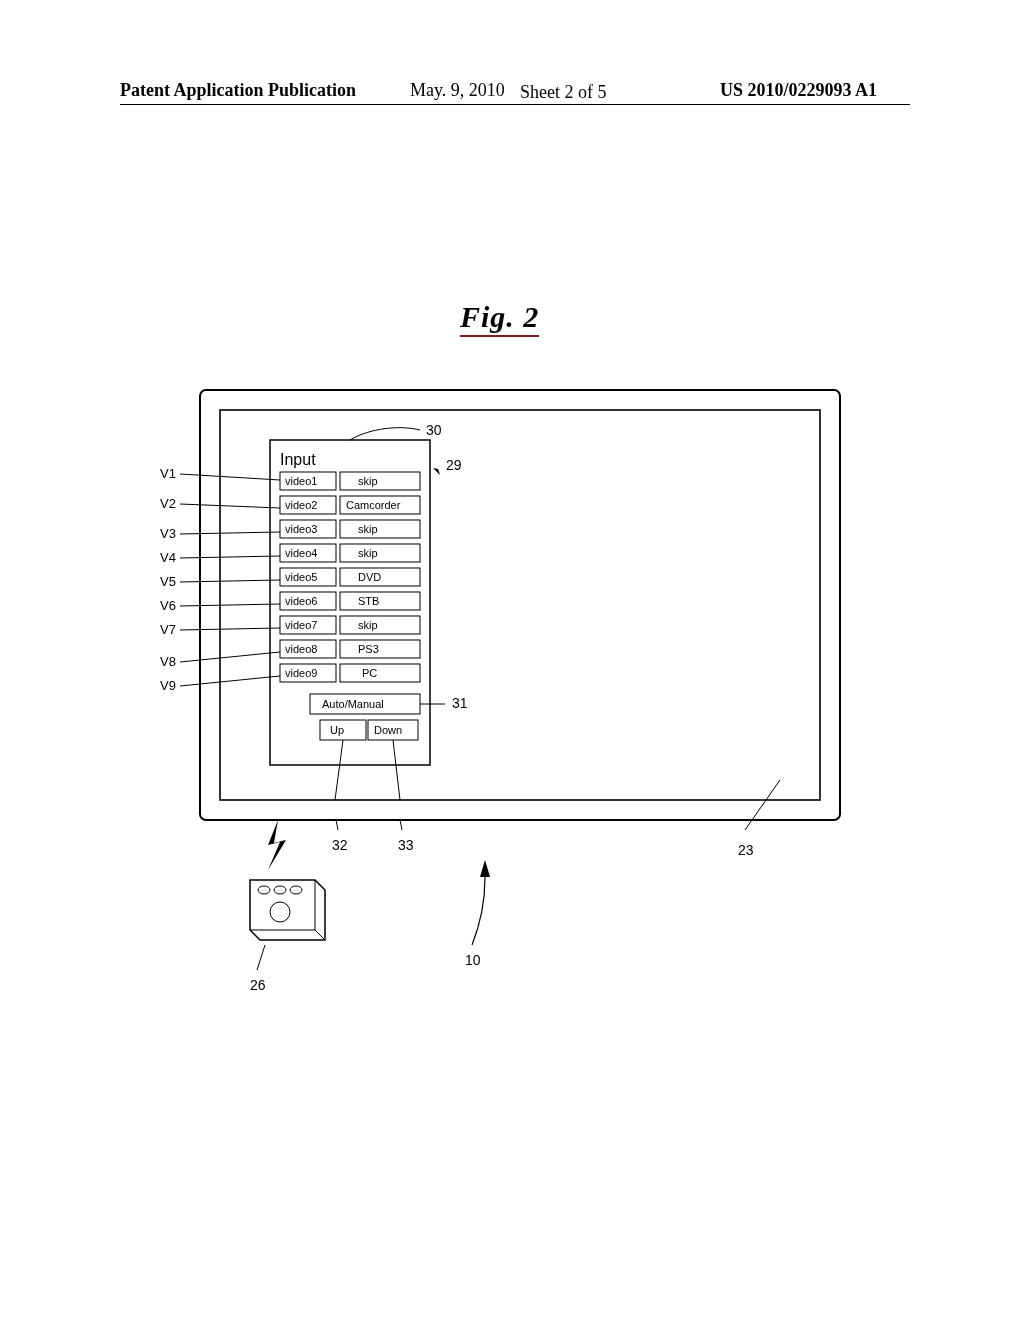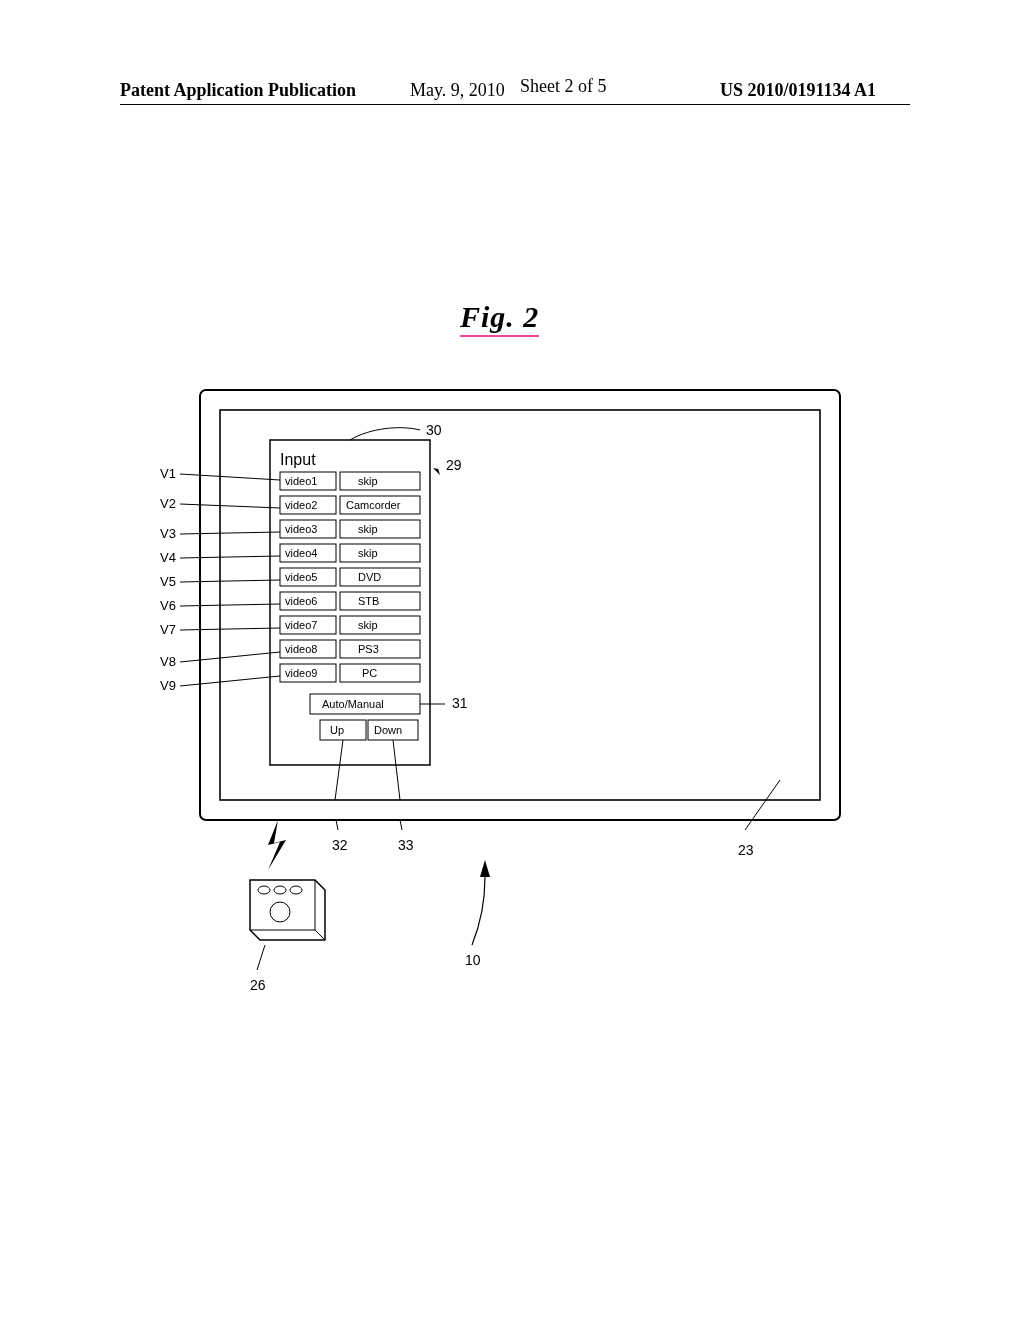--- a/index.html
+++ b/index.html
@@ -19,21 +19,21 @@
     height: 948px;
   }
   .header-text {
     position: absolute;
     font-family: "Times New Roman", serif;
     font-size: 18px;
     color: #000;
   }
   .pub-label  { top: 80px; left: 120px; font-weight: bold; }
   .pub-date   { top: 80px; left: 410px; }
-  .sheet-info { top: 76px; left: 520px; font-family: Liberation Serif, serif; }
+  .sheet-info { top: 82px; left: 520px; font-family: Liberation Serif, serif; }
   .pub-number { top: 80px; left: 720px; font-weight: bold; }
 
   .header-rule {
     position: absolute;
     top: 104px;
     left: 120px;
     width: 790px;
     height: 1px;
     background: #000;
   }
@@ -42,21 +42,21 @@
     position: absolute;
     top: 300px;
     left: 460px;
     font-family: cursive, "Comic Sans MS", "Times New Roman", serif;
     font-style: italic;
     font-weight: bold;
     font-size: 30px;
     letter-spacing: 1px;
   }
   .fig-title .underline {
-    border-bottom: 2px solid #ec4899;
+    border-bottom: 2px solid #7f1d1d;
     padding-bottom: 2px;
   }
 
   .figure {
     position: absolute;
     top: 380px;
     left: 140px;
     width: 750px;
     height: 620px;
     font-family: Arial, Helvetica, sans-serif;
@@ -70,21 +70,21 @@
     height: 620px;
   }
 </style>
 </head>
 <body>
 
 <div class="page">
   <div class="header-text pub-label">Patent Application Publication</div>
   <div class="header-text pub-date">May. 9, 2010</div>
   <div class="header-text sheet-info">Sheet 2 of 5</div>
-  <div class="header-text pub-number">US 2010/0191134 A1</div>
+  <div class="header-text pub-number">US 2010/0229093 A1</div>
   <div class="header-rule"></div>
 
   <div class="fig-title">
     <span class="underline">Fig. 2</span>
   </div>
 
   <div class="figure">
     <svg class="sv" viewBox="0 0 750 620">
 
       <rect x="60" y="10" width="640" height="430" rx="6" ry="6" fill="none" stroke="#000" stroke-width="2"></rect>

